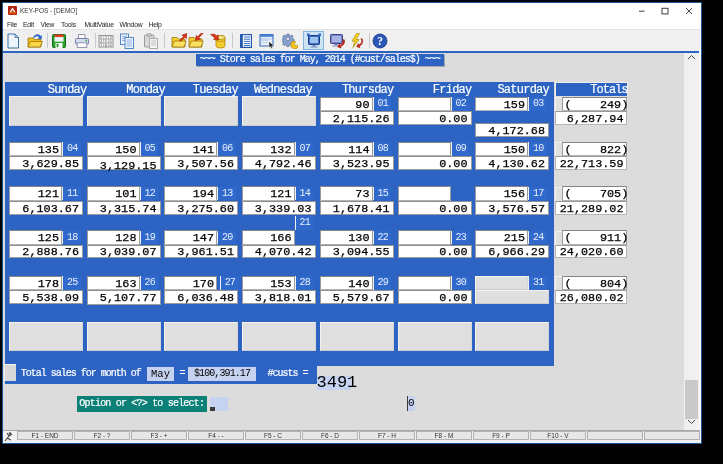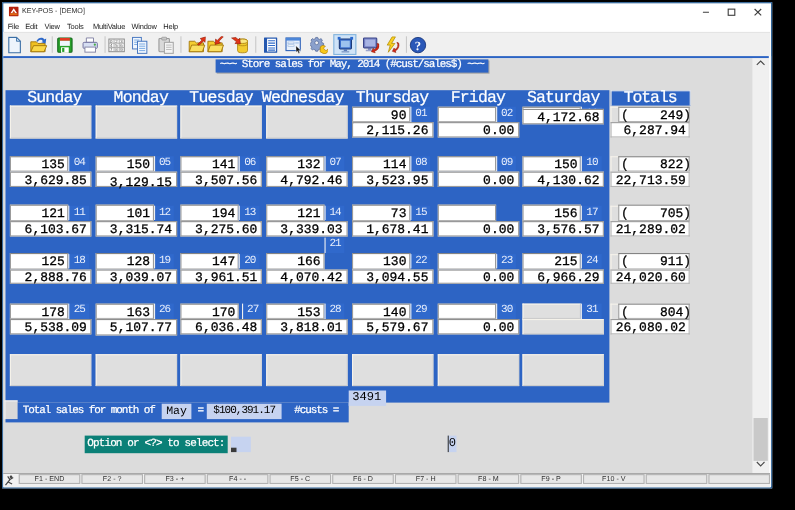--- a/index.html
+++ b/index.html
@@ -2,21 +2,21 @@
 <html><head><meta charset="utf-8"><style>
 *{margin:0;padding:0;box-sizing:border-box}
 html,body{width:723px;height:464px;background:#000;overflow:hidden}
 body{position:relative;font-family:"Liberation Sans",sans-serif}
 .ab{position:absolute}
 .mono{font-family:"Liberation Mono",monospace}
 .wbox{background:#fff;border:1px solid #9b9b9b;border-top-color:#848484}
 .dbox{background:#dfdfdf;border:1px solid #f5f2ea;border-bottom-color:#cccccc;border-right-color:#d6d6d6}
 .num{font-family:"Liberation Mono",monospace;font-size:11.8px;color:#000;text-align:right;line-height:12px;-webkit-text-stroke:0.25px #000}
 .chip{background:#3069cc;color:#e9effc;border-left:1px solid #f0f0f0;font-family:"Liberation Mono",monospace;font-size:10px;letter-spacing:-0.8px;text-align:center;line-height:13px}
-.hdr{color:#fff;font-family:"Liberation Mono",monospace;font-size:15px;letter-spacing:-0.75px;text-align:center;line-height:14px;-webkit-text-stroke:0.2px #fff}
+.hdr{color:#fff;font-family:"Liberation Mono",monospace;font-size:12px;letter-spacing:-0.75px;text-align:right;line-height:14px;-webkit-text-stroke:0.2px #fff}
 .wt{color:#fff;font-family:"Liberation Mono",monospace;font-size:10px;letter-spacing:-1px;-webkit-text-stroke:0.2px #fff}
 .lb{background:#c6d3f0;font-family:"Liberation Mono",monospace;font-size:10.5px;color:#000;text-align:center;line-height:14px}
 </style></head><body>
 
 <div class="ab" style="left:2px;top:2px;width:700px;height:441.5px;background:#fff;border:1px solid #1a5591"></div>
 <svg class="ab" style="left:8px;top:6px" width="9" height="9" viewBox="0 0 9 9">
 <rect x="0" y="0" width="9" height="9" rx="1" fill="#b3220f"></rect>
 <path d="M1.5 6 L4.5 1.6 L7.5 6 Z" fill="#fff"></path>
 <path d="M3 6 L4.5 3.8 L6 6 Z" fill="#c8491c"></path>
 <rect x="1" y="6.2" width="7" height="1.6" fill="#e06a10"></rect>
@@ -211,21 +211,21 @@
 <div class="ab dbox" style="left:164px;top:96.2px;width:74px;height:29.6px"></div>
 <div class="ab dbox" style="left:241.5px;top:96.2px;width:74px;height:29.6px"></div>
 <div class="ab wbox num" style="left:319.5px;top:97px;width:53px;height:14.3px;border-bottom-color:#b2b2b2;padding:0.9px 2px 0 0">90</div>
 <div class="ab chip" style="left:372.8px;top:97.2px;width:18.7px;height:13.9px;line-height:13.9px">01</div>
 <div class="ab wbox num" style="left:319.5px;top:111.3px;width:74px;height:13.9px;border-top-color:#8f8f8f;padding:0.9px 3px 0 0">2,115.26</div>
 <div class="ab wbox num" style="left:397.5px;top:97px;width:53px;height:14.3px;border-bottom-color:#b2b2b2;padding:0.9px 2px 0 0"></div>
 <div class="ab chip" style="left:450.8px;top:97.2px;width:18.7px;height:13.9px;line-height:13.9px">02</div>
 <div class="ab wbox num" style="left:397.5px;top:111.3px;width:74px;height:13.9px;border-top-color:#8f8f8f;padding:0.9px 3px 0 0">0.00</div>
 <div class="ab wbox num" style="left:475px;top:97px;width:53px;height:14.3px;border-bottom-color:#b2b2b2;padding:0.9px 2px 0 0">159</div>
 <div class="ab chip" style="left:528.3px;top:97.2px;width:18.7px;height:13.9px;line-height:13.9px">03</div>
-<div class="ab wbox num" style="left:475px;top:99px;width:74px;height:13.9px;border-top-color:#8f8f8f;padding:0.9px 3px 0 0">4,172.68</div>
+<div class="ab wbox num" style="left:475px;top:123px;width:74px;height:13.9px;border-top-color:#8f8f8f;padding:0.9px 3px 0 0">4,172.68</div>
 <div class="ab wbox num" style="left:9px;top:141.7px;width:53px;height:14.3px;border-bottom-color:#b2b2b2;padding:0.9px 2px 0 0">135</div>
 <div class="ab chip" style="left:62.3px;top:141.89999999999998px;width:18.7px;height:13.9px;line-height:13.9px">04</div>
 <div class="ab wbox num" style="left:9px;top:156.0px;width:74px;height:13.9px;border-top-color:#8f8f8f;padding:0.9px 3px 0 0">3,629.85</div>
 <div class="ab wbox num" style="left:86.5px;top:141.7px;width:53px;height:14.3px;border-bottom-color:#b2b2b2;padding:0.9px 2px 0 0">150</div>
 <div class="ab chip" style="left:139.8px;top:141.89999999999998px;width:18.7px;height:13.9px;line-height:13.9px">05</div>
 <div class="ab wbox num" style="left:86.5px;top:156.0px;width:74px;height:13.9px;border-top-color:#8f8f8f;padding:3px 3px 0 0">3,129.15</div>
 <div class="ab wbox num" style="left:164px;top:141.7px;width:53px;height:14.3px;border-bottom-color:#b2b2b2;padding:0.9px 2px 0 0">141</div>
 <div class="ab chip" style="left:217.3px;top:141.89999999999998px;width:18.7px;height:13.9px;line-height:13.9px">06</div>
 <div class="ab wbox num" style="left:164px;top:156.0px;width:74px;height:13.9px;border-top-color:#8f8f8f;padding:0.9px 3px 0 0">3,507.56</div>
 <div class="ab wbox num" style="left:241.5px;top:141.7px;width:53px;height:14.3px;border-bottom-color:#b2b2b2;padding:0.9px 2px 0 0">132</div>
@@ -324,21 +324,21 @@
 <div class="ab wbox num" style="left:554.5px;top:244.60000000000002px;width:72.5px;height:13.9px;border-color:#b5b5b5;border-top-color:#9a9a9a;padding:0.9px 2.5px 0 0">24,020.60</div>
 <div class="ab" style="left:554.5px;top:276.0px;width:7px;height:14px;background:#dfdfdf;border-top:1px solid #f5f2ea;border-left:1px solid #f5f2ea"></div>
 <div class="ab wbox num" style="left:562px;top:275.8px;width:65px;height:14.3px;border-bottom-color:#b2b2b2;padding:0.9px 1.5px 0 1.5px;text-align:left">(&nbsp;&nbsp;&nbsp;&nbsp;804)</div>
 <div class="ab wbox num" style="left:554.5px;top:290.1px;width:72.5px;height:13.9px;border-color:#b5b5b5;border-top-color:#9a9a9a;padding:0.9px 2.5px 0 0">26,080.02</div>
 <div class="ab" style="left:4px;top:363.5px;width:11.5px;height:17px;background:#d9d9d9;border-top:1px solid #f2f2f2;border-left:1px solid #f2f2f2"></div>
 <div class="ab wt" style="left:20.7px;top:367.5px;line-height:12px">Total sales for month of</div>
 <div class="ab lb" style="left:147px;top:366.5px;width:27px;height:14px">May</div>
 <div class="ab wt" style="left:179.5px;top:367.5px;line-height:12px">=</div>
 <div class="ab lb" style="left:188px;top:366.5px;width:68px;height:14px;font-size:10px;letter-spacing:-0.9px">$100,391.17</div>
 <div class="ab wt" style="left:267.5px;top:367.5px;line-height:12px">#custs =</div>
-<div class="ab lb" style="left:316.5px;top:355px;width:34px;height:14px;font-size:11px">3491</div>
+<div class="ab lb" style="left:316.5px;top:376px;width:34px;height:14px;font-size:17px">3491</div>
 <div class="ab" style="left:77px;top:395.5px;width:129.5px;height:16.6px;background:#0b8077"></div>
 <div class="ab wt" style="left:77px;top:395.5px;width:129.5px;height:16.6px;text-align:center;line-height:16.6px;letter-spacing:-0.8px">Option or &lt;?&gt; to select:</div>
 <div class="ab" style="left:209.5px;top:397px;width:18px;height:13.7px;background:#c6d3f0"></div>
 <div class="ab" style="left:210px;top:406.5px;width:4.5px;height:4px;background:#3a3a3a"></div>
 <div class="ab mono" style="left:407px;top:395.5px;width:7.5px;height:15.2px;background:#c6d3f0;border-left:1.2px solid #3a3a3a;font-size:11px;line-height:15.2px;color:#000;text-align:center">0</div>
 <div class="ab" style="left:3px;top:429.5px;width:697px;height:1px;background:#a9a9a9"></div>
 <div class="ab" style="left:3px;top:430.5px;width:697px;height:12px;background:#f1f1f1"></div>
 <div class="ab" style="left:17px;top:431px;width:56px;height:8.5px;background:#e7e7e7;border:1px solid #b2b2b2;font-size:6.5px;color:#333;text-align:center;line-height:7px">F1 - END</div>
 <div class="ab" style="left:74px;top:431px;width:56px;height:8.5px;background:#e7e7e7;border:1px solid #b2b2b2;font-size:6.5px;color:#333;text-align:center;line-height:7px">F2 - ?</div>
 <div class="ab" style="left:131px;top:431px;width:56px;height:8.5px;background:#e7e7e7;border:1px solid #b2b2b2;font-size:6.5px;color:#333;text-align:center;line-height:7px">F3 - +</div>

